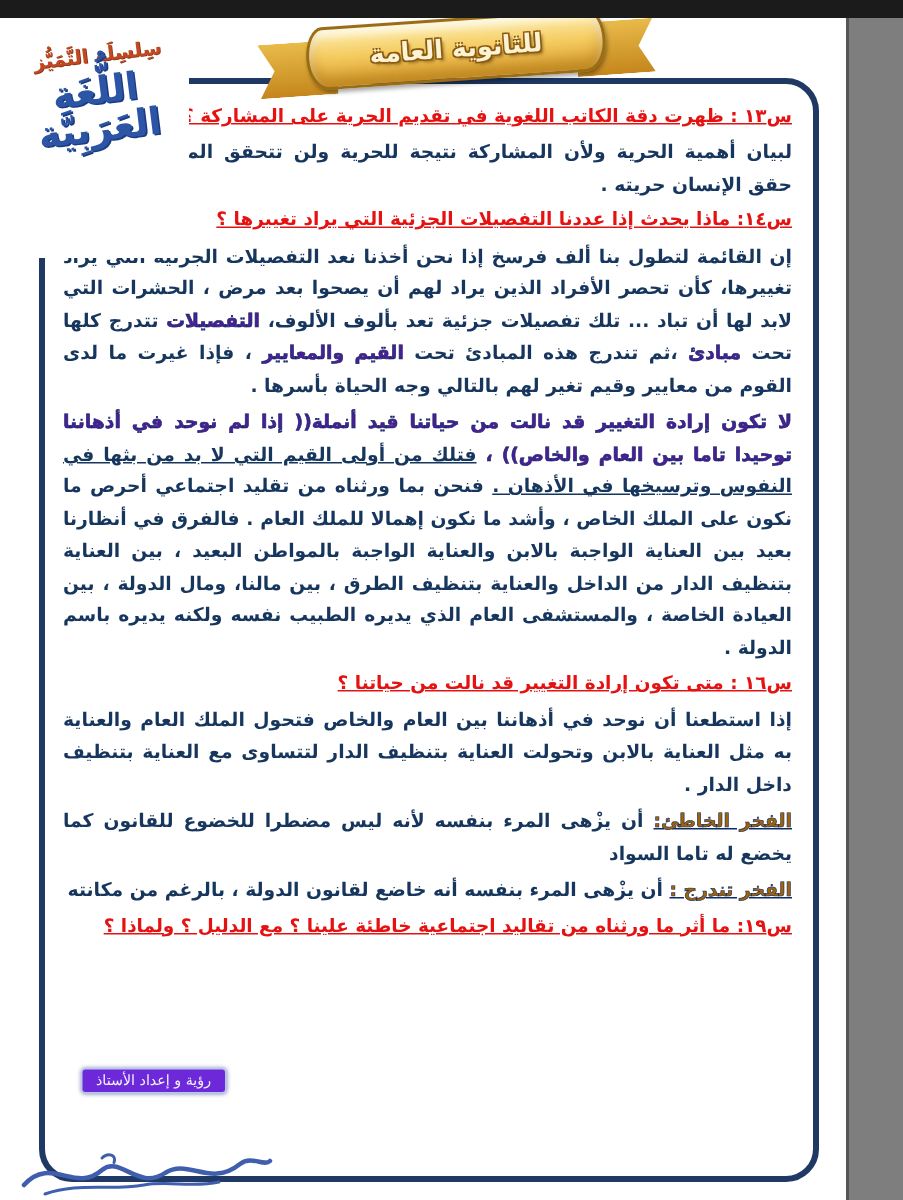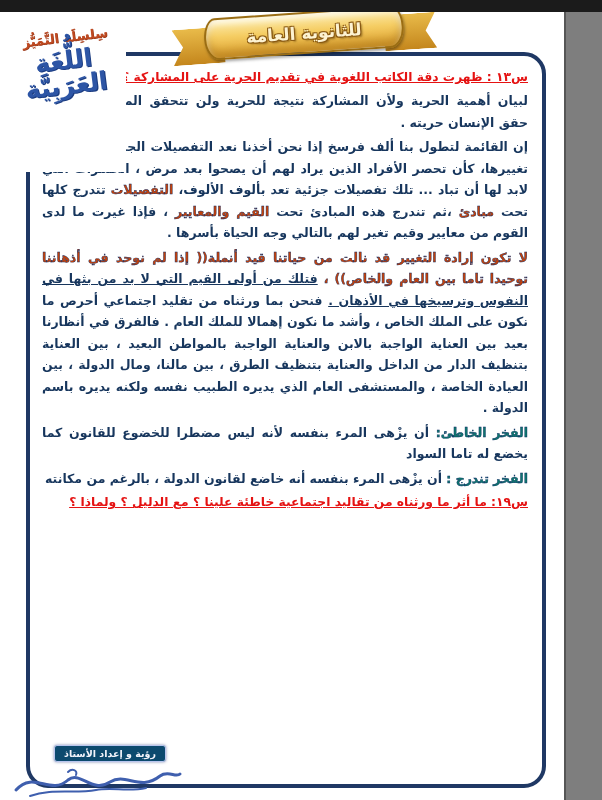--- a/index.html
+++ b/index.html
@@ -43,27 +43,27 @@
   }
   .q-heading{
     color:#e51212;font-weight:bold;font-size:12.3px;line-height:1.25;
     text-decoration:underline;text-align:right;margin:6px 0 5px;
   }
   .answer{
     color:#17365d;font-weight:bold;font-size:12.5px;line-height:1.72;
     text-align:justify;margin:0 0 3px;
   }
   .answer .strong{color:#0c2а63;}
-  .answer .strong{color:#c2410c;-webkit-text-stroke:0.4px #0c2a63;}
+  .answer .strong{color:#4c1d95;-webkit-text-stroke:0.4px #0c2a63;}
   .answer .ul{text-decoration:underline;}
-  .answer .label-ul{color:#0f766e;-webkit-text-stroke:0.4px #0c2a63;}
+  .answer .label-ul{text-decoration:underline;color:#a16207;-webkit-text-stroke:0.4px #0c2a63;}
   
   .footer-badge{
-    position:absolute;left:54px;top:745px;z-index:7;
-    background:#0c4a6e;color:#f2f4fb;font-size:9.5px;font-weight:bold;
+    position:absolute;left:54px;top:712px;z-index:7;
+    background:#6d28d9;color:#f2f4fb;font-size:9.5px;font-weight:normal;
     padding:2px 9px;border:1px solid #b9c6ee;border-radius:3px;direction:rtl;
     box-shadow:0 0 3px rgba(40,60,130,.6);
   }
   .signature{position:absolute;left:8px;top:766px;z-index:7;}
 </style>
 </head>
 <body>
 
 <div class="top-bar"></div>
 <div class="side-strip"></div>
@@ -84,27 +84,32 @@
 </div>
 
 <div class="content">
 
   <div>
     <div class="q-heading">س١٣ : ظهرت دقة الكاتب اللغوية في تقديم الحرية على المشاركة ؟</div>
     <p class="answer"><span>لبيان أهمية الحرية  ولأن المشاركة نتيجة للحرية ولن تتحقق المشاركة إلا إذا حقق الإنسان حريته .</span></p>
   </div>
 
   <div>
+    <div class="q-heading">س١٤: ماذا يحدث إذا عددنا التفصيلات الجزئية التي يراد تغييرها ؟</div>
     <p class="answer"><span>إن القائمة لتطول بنا ألف فرسخ إذا نحن أخذنا نعد التفصيلات الجزئية التي يراد تغييرها، كأن تحصر الأفراد الذين يراد لهم أن يصحوا بعد مرض ، الحشرات التي لابد لها أن تباد  ... تلك تفصيلات جزئية تعد بألوف الألوف، </span><span class="strong">التفصيلات</span><span> تتدرج كلها تحت </span><span class="strong">مبادئ</span><span> ،ثم تندرج هذه المبادئ تحت </span><span class="strong">القيم والمعايير</span><span> ، فإذا غيرت ما لدى القوم من معايير وقيم تغير لهم بالتالي وجه الحياة بأسرها .</span></p>
   </div>
 
   <div>
     <p class="answer"><span class="strong">لا تكون إرادة التغيير قد نالت من حياتنا قيد أنملة(( إذا لم نوحد في أذهاننا توحيدا تاما بين العام والخاص)) ، </span><span class="ul">فتلك من أولى القيم التي لا بد من بثها في النفوس وترسيخها في الأذهان .</span><span> فنحن بما ورثناه من تقليد اجتماعي أحرص ما نكون على الملك الخاص ، وأشد ما نكون إهمالا للملك العام . فالفرق في أنظارنا بعيد بين العناية الواجبة بالابن والعناية الواجبة بالمواطن البعيد ، بين العناية بتنظيف الدار من الداخل والعناية بتنظيف الطرق ، بين مالنا، ومال الدولة ، بين العيادة الخاصة ، والمستشفى العام الذي يديره الطبيب نفسه ولكنه يديره باسم الدولة .</span></p>
   </div>
 
+  <div>
+    <div class="q-heading">س١٦ : متى تكون إرادة التغيير قد نالت من حياتنا ؟</div>
+    <p class="answer"><span>إذا استطعنا أن نوحد في أذهاننا بين العام والخاص فتحول الملك العام والعناية به  مثل العناية بالابن  وتحولت العناية بتنظيف الدار لتتساوى مع العناية بتنظيف داخل الدار .</span></p>
+  </div>
 
   <div>
   </div>
 
   <div>
     <p class="answer"><span class="label-ul">الفخر الخاطئ:</span><span>  أن يزْهى المرء بنفسه لأنه ليس مضطرا للخضوع للقانون كما يخضع له تاما السواد</span></p>
     <p class="answer"><span class="label-ul">الفخر تندرج :</span><span> أن  يزْهى المرء بنفسه أنه خاضع لقانون الدولة ، بالرغم من مكانته</span></p>
   </div>
 
   <div>

